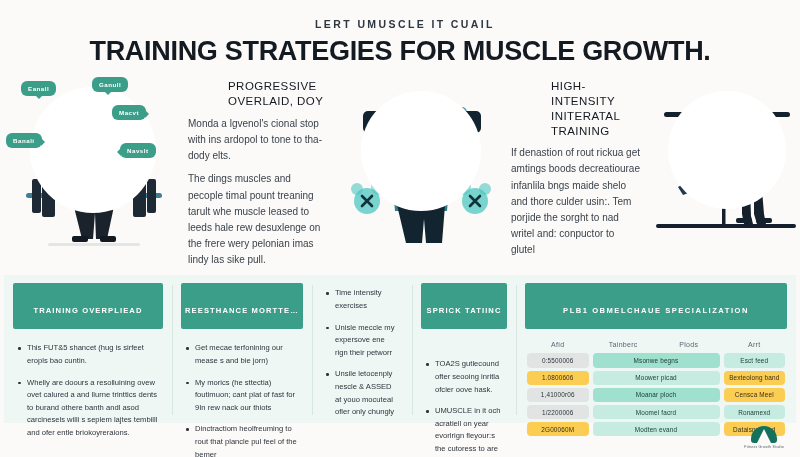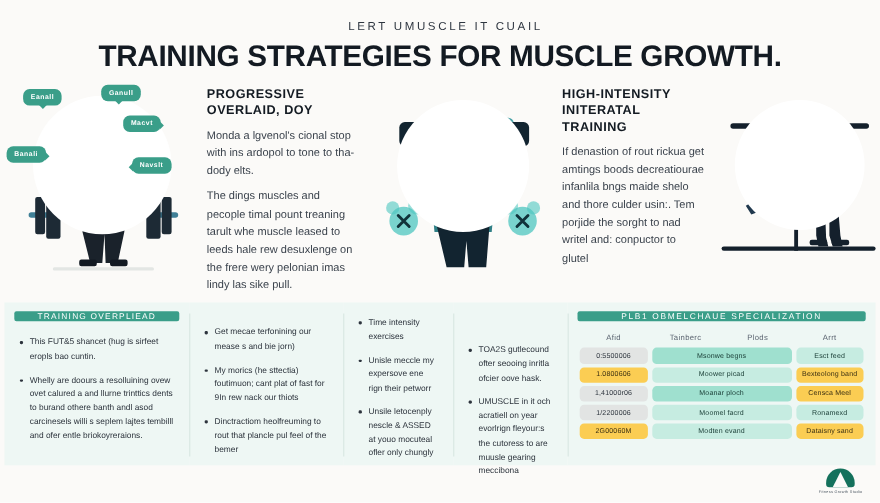--- a/index.html
+++ b/index.html
@@ -28,21 +28,21 @@
   .header {
     padding: 18px 0 6px 0;
     text-align: center;
     flex: 0 0 auto;
   }
   .eyebrow {
     font-size: 10.5px;
     letter-spacing: 2.4px;
     color: #2e3640;
     text-transform: uppercase;
-    font-weight: 400;
+    font-weight: 700;
     margin-bottom: 7px;
     padding-left: 10px;
   }
   .headline {
     font-size: 27px;
     font-weight: 700;
     letter-spacing: -0.3px;
     color: #131a22;
     text-transform: uppercase;
     line-height: 1.05;
@@ -69,26 +69,27 @@
   .hero-text {
     flex: 1 1 auto;
     padding: 8px 10px 0 6px;
     box-sizing: border-box;
     min-width: 0;
   }
   .hero-text.text-a { flex: 0 0 155px; }
   .hero-text.text-b { flex: 0 0 145px; }
   .hero-title {
     font-size: 11.5px;
-    font-weight: 700;
+    font-weight: 400;
     letter-spacing: 0.45px;
     text-transform: uppercase;
     color: #131a22;
     line-height: 1.28;
     margin-bottom: 7px;
+    margin-left: 40px;
   }
   .hero-para {
     font-size: 10px;
     line-height: 1.62;
     color: #3a424c;
     margin-bottom: 7px;
   }
   .disc {
     position: absolute;
     border-radius: 50%;
@@ -152,25 +153,25 @@
   .p1 { flex: 0 0 168px; }
   .p2 { flex: 0 0 140px; }
   .p3 { flex: 0 0 100px; }
   .p4 { flex: 0 0 104px; gap: 16px; }
   .p5 { flex: 1 1 auto; }
 
   .panel-head {
     background: #3a9e89;
     color: #ffffff;
     font-size: 7.6px;
-    font-weight: 400;
+    font-weight: 700;
     letter-spacing: 1.1px;
     text-transform: uppercase;
     text-align: center;
-    padding: 0 4px;
+    padding: 23px 4px;
     border-radius: 2px;
     margin-bottom: 9px;
     white-space: nowrap;
     overflow: hidden;
     text-overflow: ellipsis;
   }
   .p5 .panel-head { letter-spacing: 1.5px; }
 
   .bullets {
     list-style: none;

